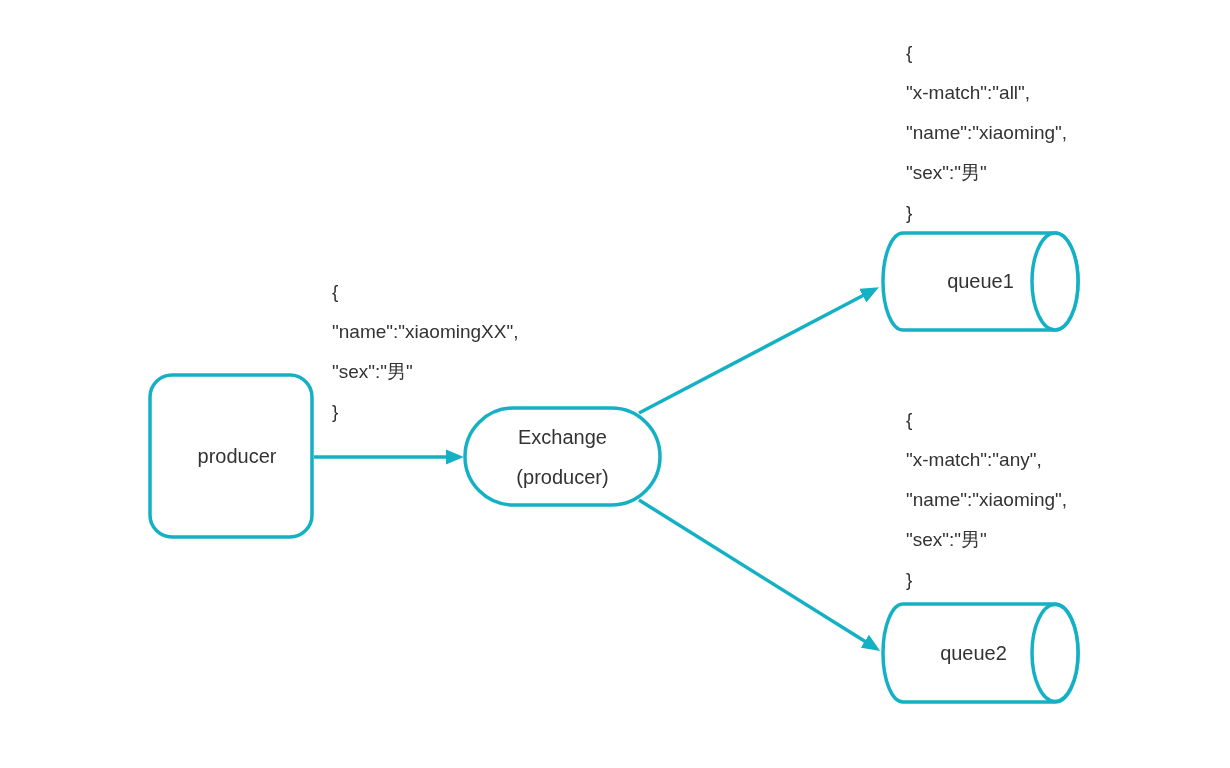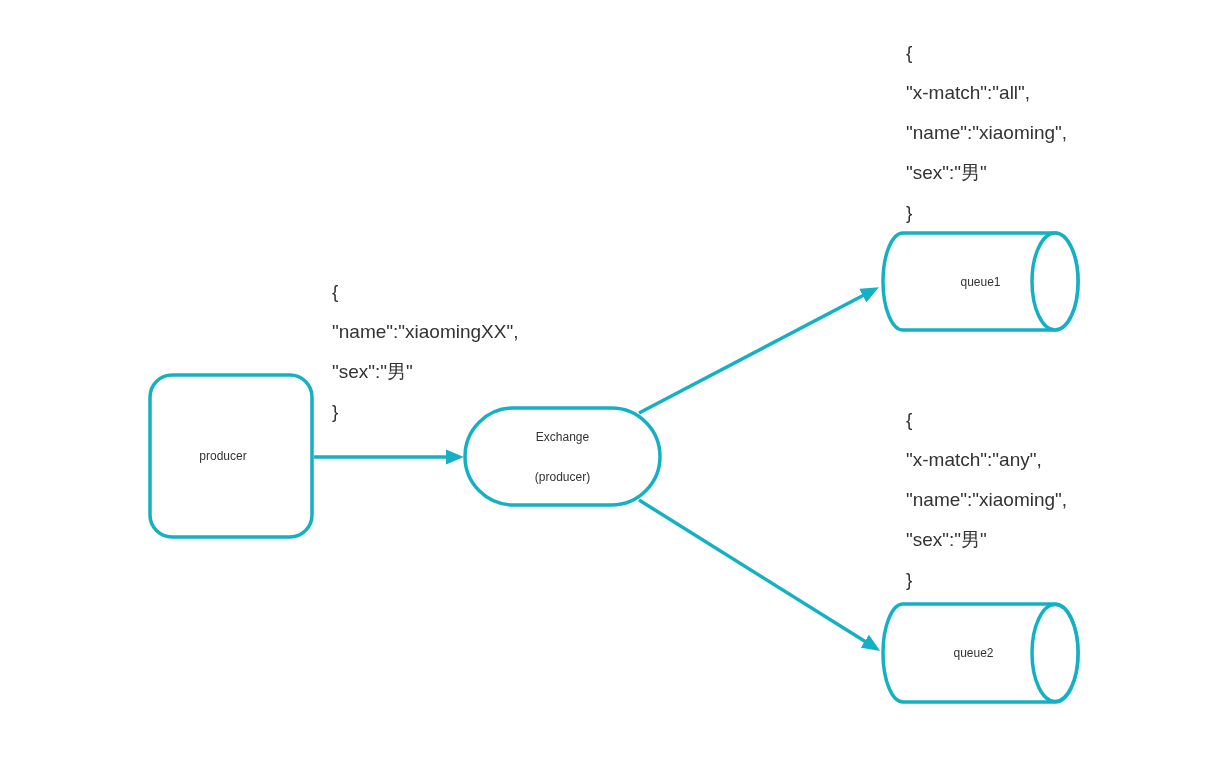--- a/index.html
+++ b/index.html
@@ -31,21 +31,21 @@
     stroke-width: 3.5px;
     fill: none;
     stroke-linecap: butt;
   }
   .arrowhead { fill: var(--accent); stroke: none; }
   .node-label {
     position: absolute;
     display: flex;
     align-items: center;
     justify-content: center;
-    font-size: 12px;
+    font-size: 20px;
     color: var(--text);
     pointer-events: none;
   }
   .node-label.two-line { flex-direction: column; }
   .node-label .lbl-line { height: 40px; line-height: 40px; text-align: center; }
   .anno {
     position: absolute;
     font-size: 19px;
     color: var(--text);
   }
@@ -79,21 +79,21 @@
       <path class="shape" d="M 903,233 L 1055,233 A 23,48.5 0 0 1 1055,330 L 903,330 A 20,48.5 0 0 1 903,233 Z"></path>
       <ellipse class="shape" cx="1055" cy="281.5" rx="23" ry="48.5"></ellipse>
     </g>
 
     <g>
       <path class="shape" d="M 903,604 L 1055,604 A 23,49 0 0 1 1055,702 L 903,702 A 20,49 0 0 1 903,604 Z"></path>
       <ellipse class="shape" cx="1055" cy="653" rx="23" ry="48.5"></ellipse>
     </g>
   </svg>
 
-  <div class="node-label" style="left:150px; top:375px; width:146px; height:162px;">producer</div>
+  <div class="node-label" style="left:164px; top:375px; width:146px; height:162px;">producer</div>
 
   <div class="node-label two-line" style="left:465px; top:408px; width:195px; height:97px;">
     <div class="lbl-line">Exchange</div>
     <div class="lbl-line">(producer)</div>
   </div>
 
   <div class="node-label" style="left:883px; top:233px; width:195px; height:97px;">queue1</div>
 
   <div class="node-label" style="left:883px; top:604px; width:181px; height:98px;">queue2</div>
 

